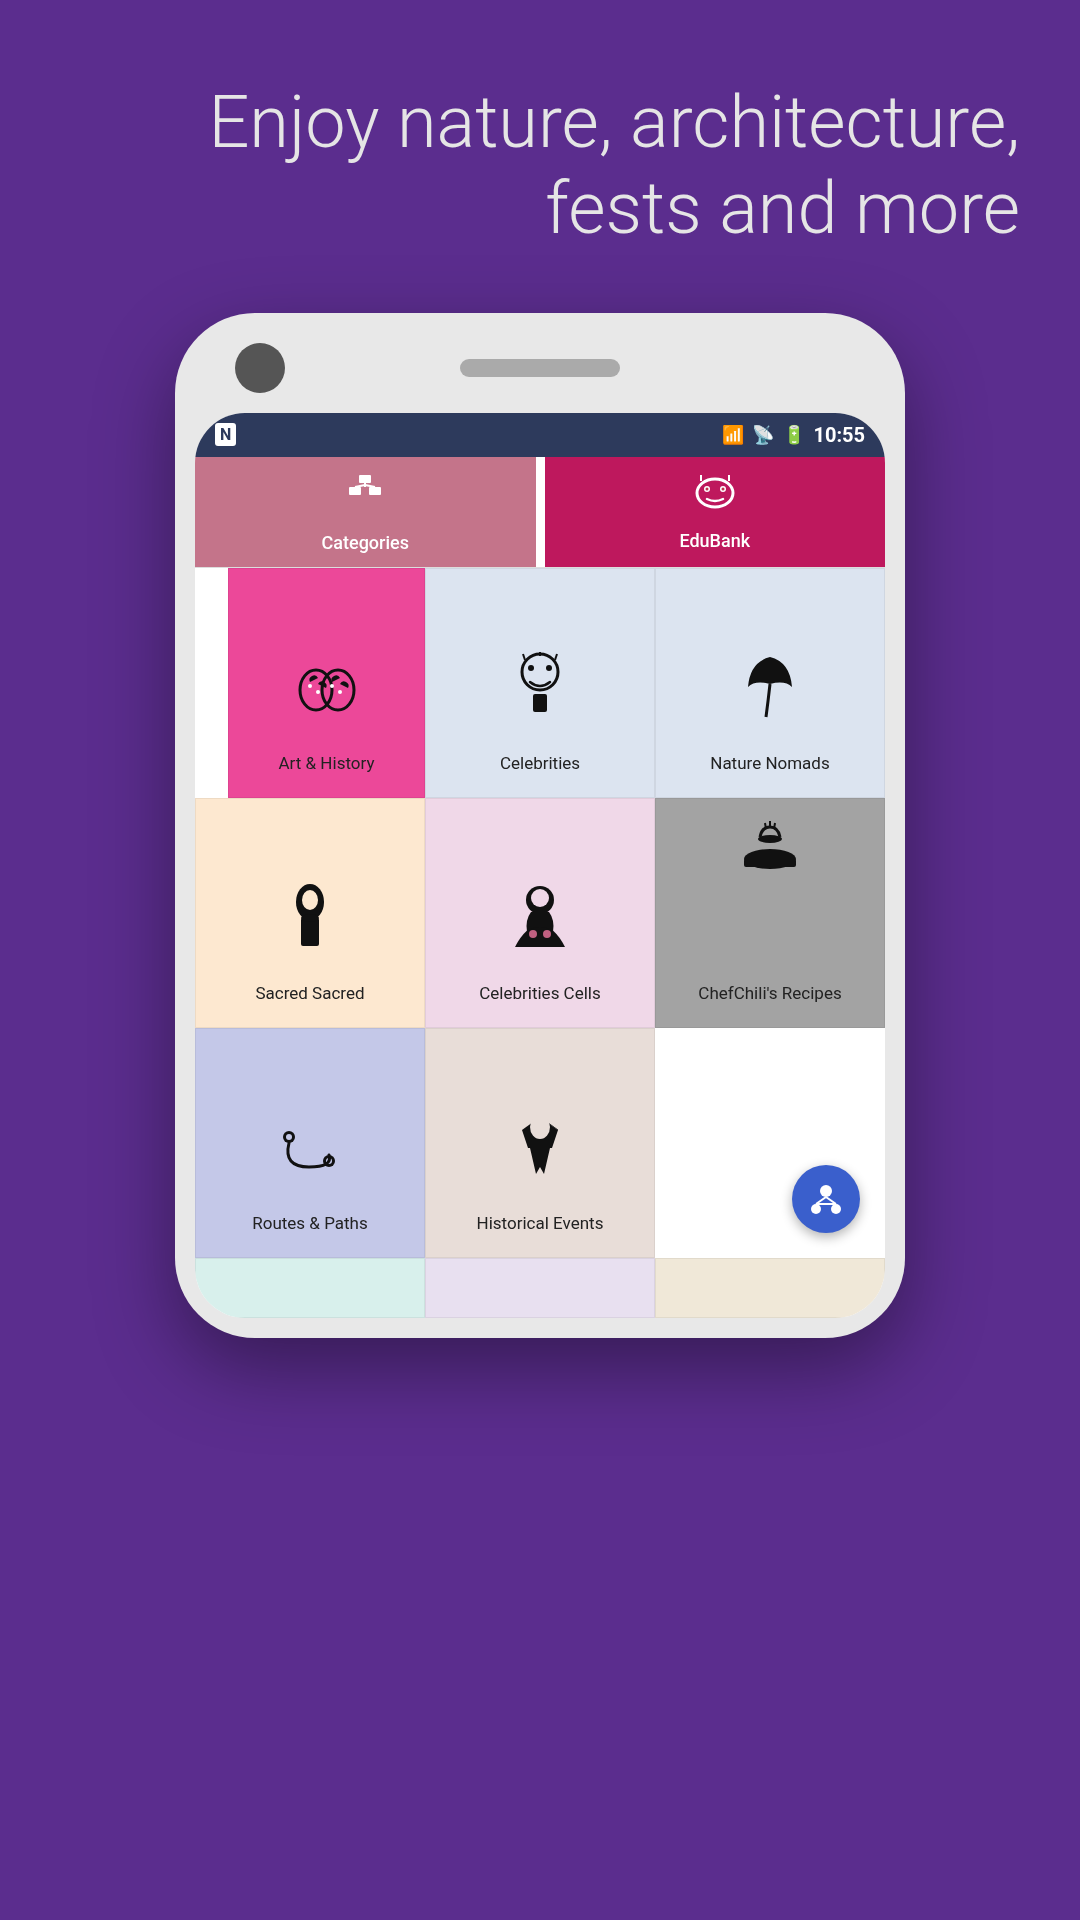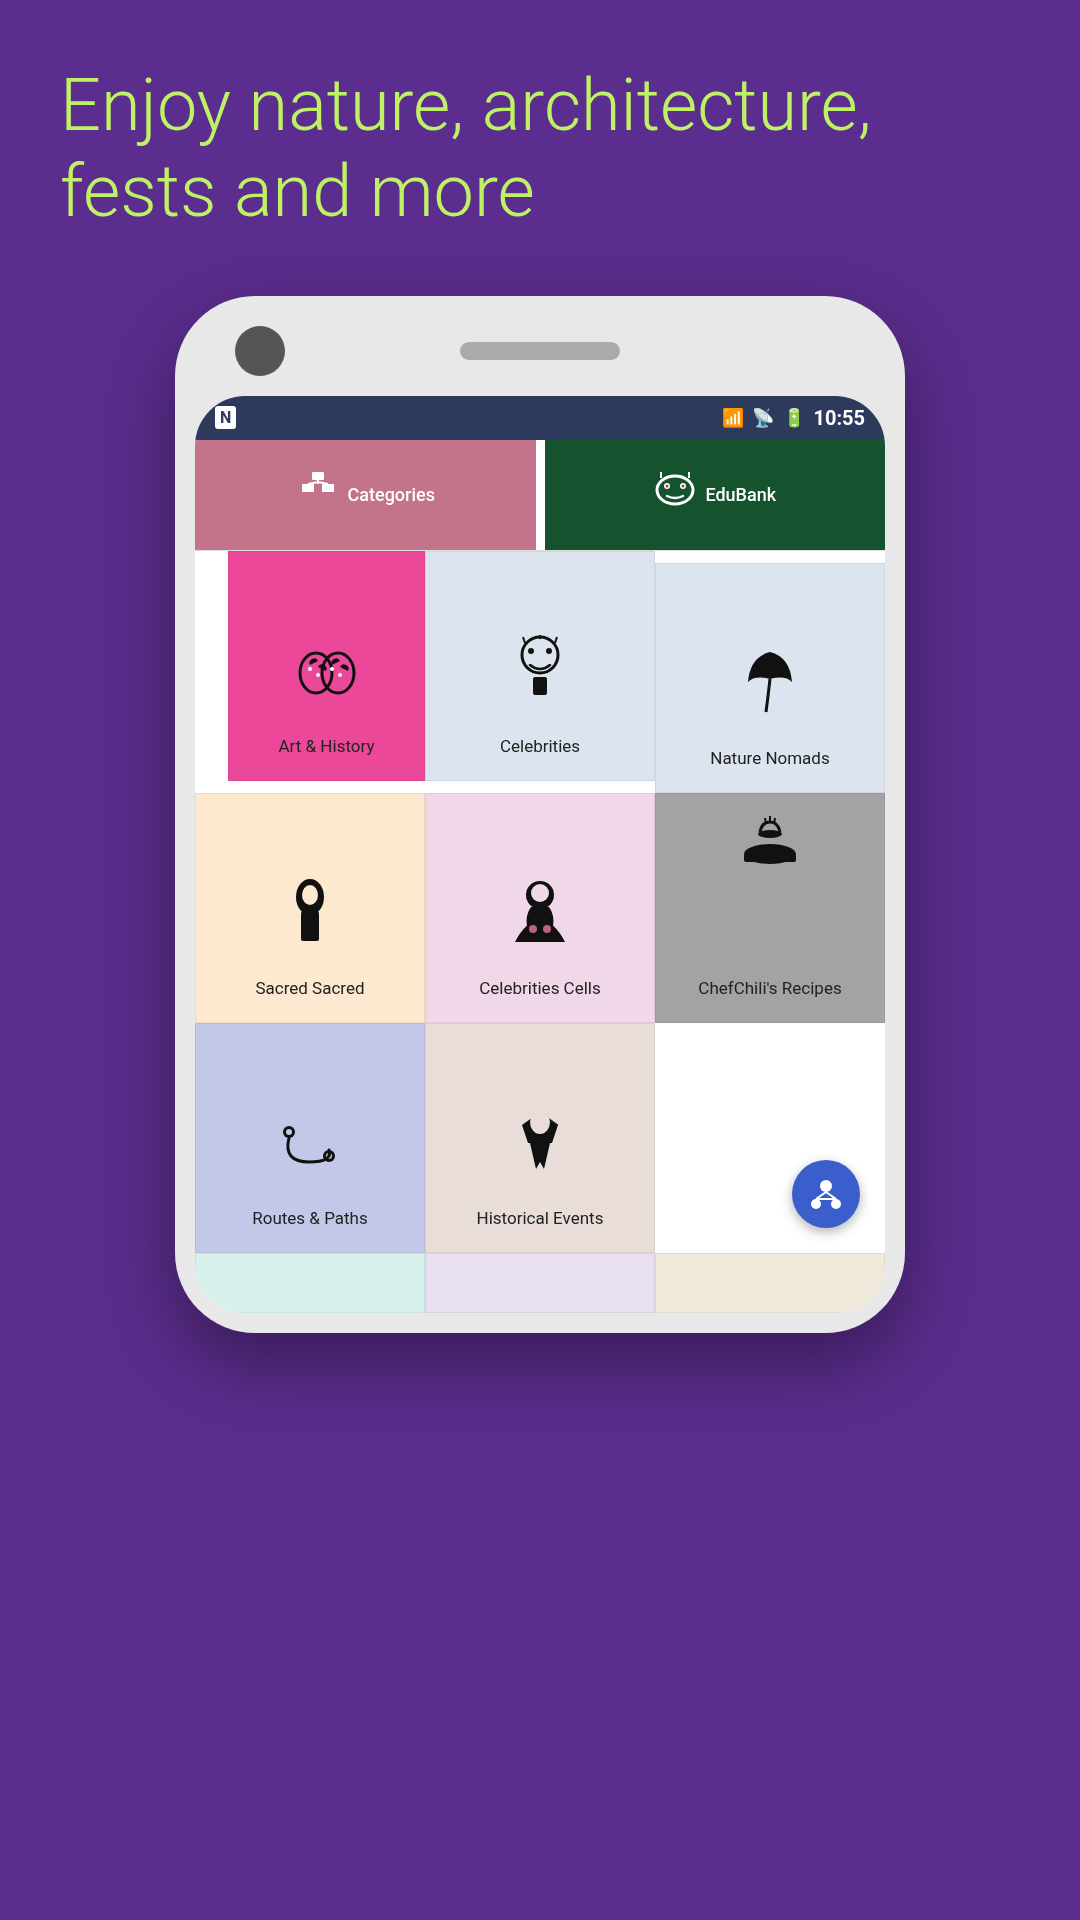--- a/index.html
+++ b/index.html
@@ -9,26 +9,26 @@
       height: 1920px;
       background: #5b2d8e;
       font-family: 'Roboto', Arial, sans-serif;
       display: flex;
       flex-direction: column;
       align-items: center;
       overflow: hidden;
     }
 
     .hero-text {
-      color: #bef264;
-      text-align: left;
+      color: #e5e5e5;
+      text-align: right;
       font-size: 72px;
       font-weight: 300;
       line-height: 1.2;
-      padding: 63px 60px 60px;
+      padding: 80px 60px 60px;
       width: 100%;
     }
 
     .phone-wrapper {
       width: 730px;
       background: #e8e8e8;
       border-radius: 80px;
       padding: 30px 20px 20px;
       box-shadow: 0 30px 80px rgba(0,0,0,0.4);
       position: relative;
@@ -146,33 +146,33 @@
 
     
     .tabs {
       display: flex;
       height: 110px;
     }
 
     .tab {
       flex: 1;
       display: flex;
-      flex-direction: row;
+      flex-direction: column;
       align-items: center;
       justify-content: center;
       gap: 8px;
       cursor: pointer;
     }
 
     .tab-categories {
       background: #c4748a;
     }
 
     .tab-edubank {
-      background: #14532d;
+      background: #be185d;
       margin-left: 8px;
     }
 
     .tab-icon {
       font-size: 36px;
       color: white;
     }
 
     .tab-label {
       color: white;
@@ -208,21 +208,21 @@
     .grid-cell-label {
       font-size: 17px;
       color: #222;
       text-align: center;
       font-weight: 400;
     }
 
     
     .cell-art { background: #ec4899; margin-left: 33px; }
     .cell-festivities { background: #dce4f0; }
-    .cell-nature { background: #dce4f0; margin-top: 12px; }
+    .cell-nature { background: #dce4f0; }
     .cell-sacred { background: #fde8d0; }
     .cell-celebrities { background: #f0d8e8; }
     .cell-business { background: #d8e8f0; }
     .cell-chef { background: #a3a3a3; justify-content: space-between; }
     .cell-routes { background: #c4c8e8; }
     .cell-historical { background: #e8ddd8; }
 
     
     .fab {
       position: absolute;

